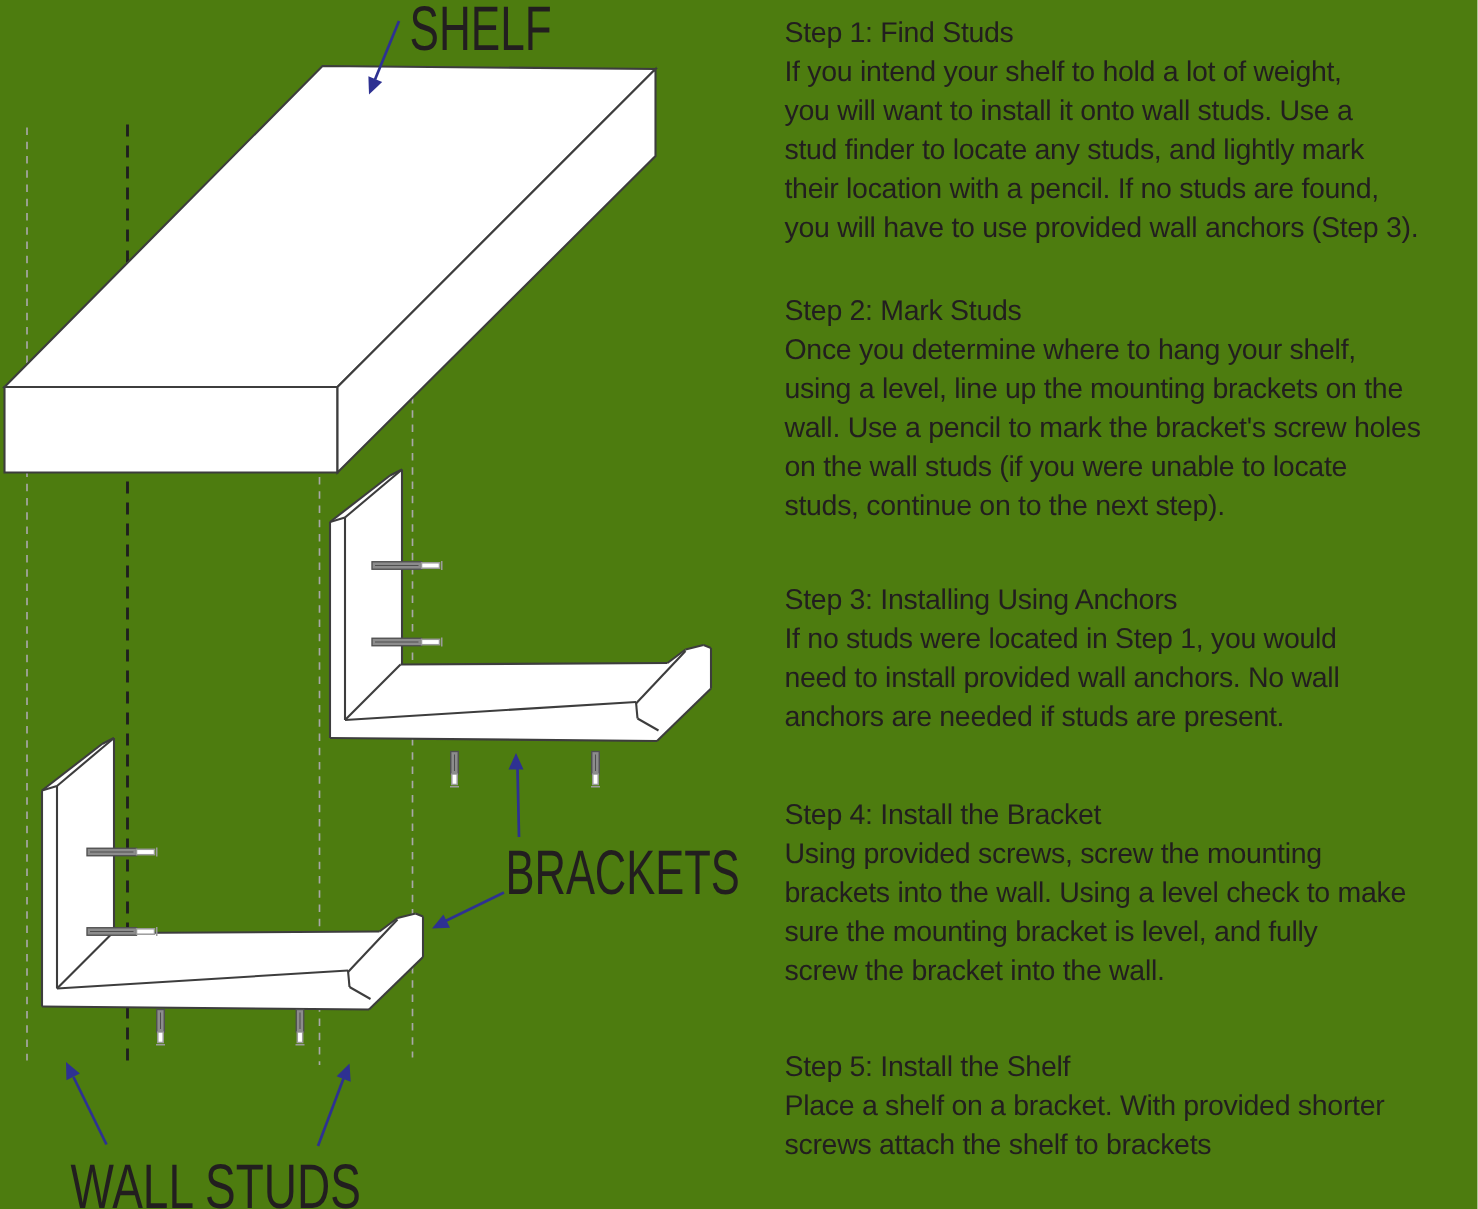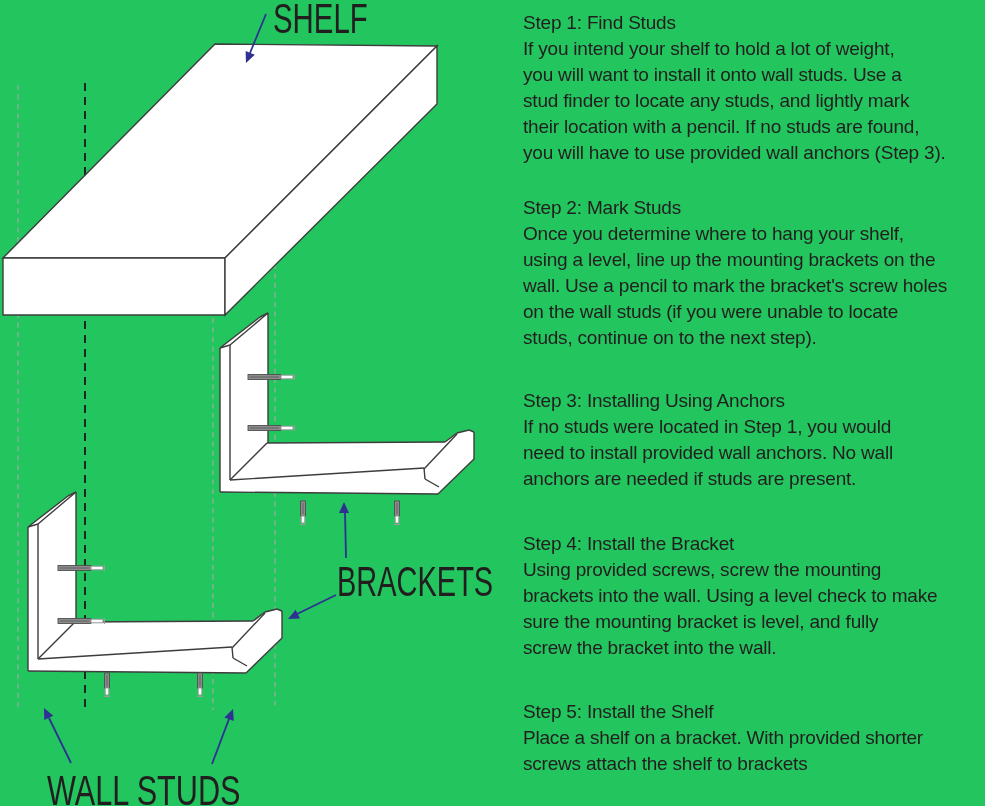--- a/index.html
+++ b/index.html
@@ -10,21 +10,21 @@
     --text: #221e1f;
     --screw: #8c8c8c;
     --screw-dark: #4f4f4f;
     --screw-outline: #9b9b9b;
   }
   html, body { margin: 0; padding: 0; background: #fff; }
   .canvas {
     position: relative;
     width: 985px;
     height: 806px;
-    background: #22c55e;
+    background: #4d7c0f;
     overflow: hidden;
     font-family: "Liberation Sans", sans-serif;
   }
   .diagram-svg { position: absolute; left: 0; top: 0; }
   .diagram-label {
     fill: var(--text);
     font-family: "Liberation Sans", sans-serif;
     font-size: 42px;
     font-weight: 400;
   }

